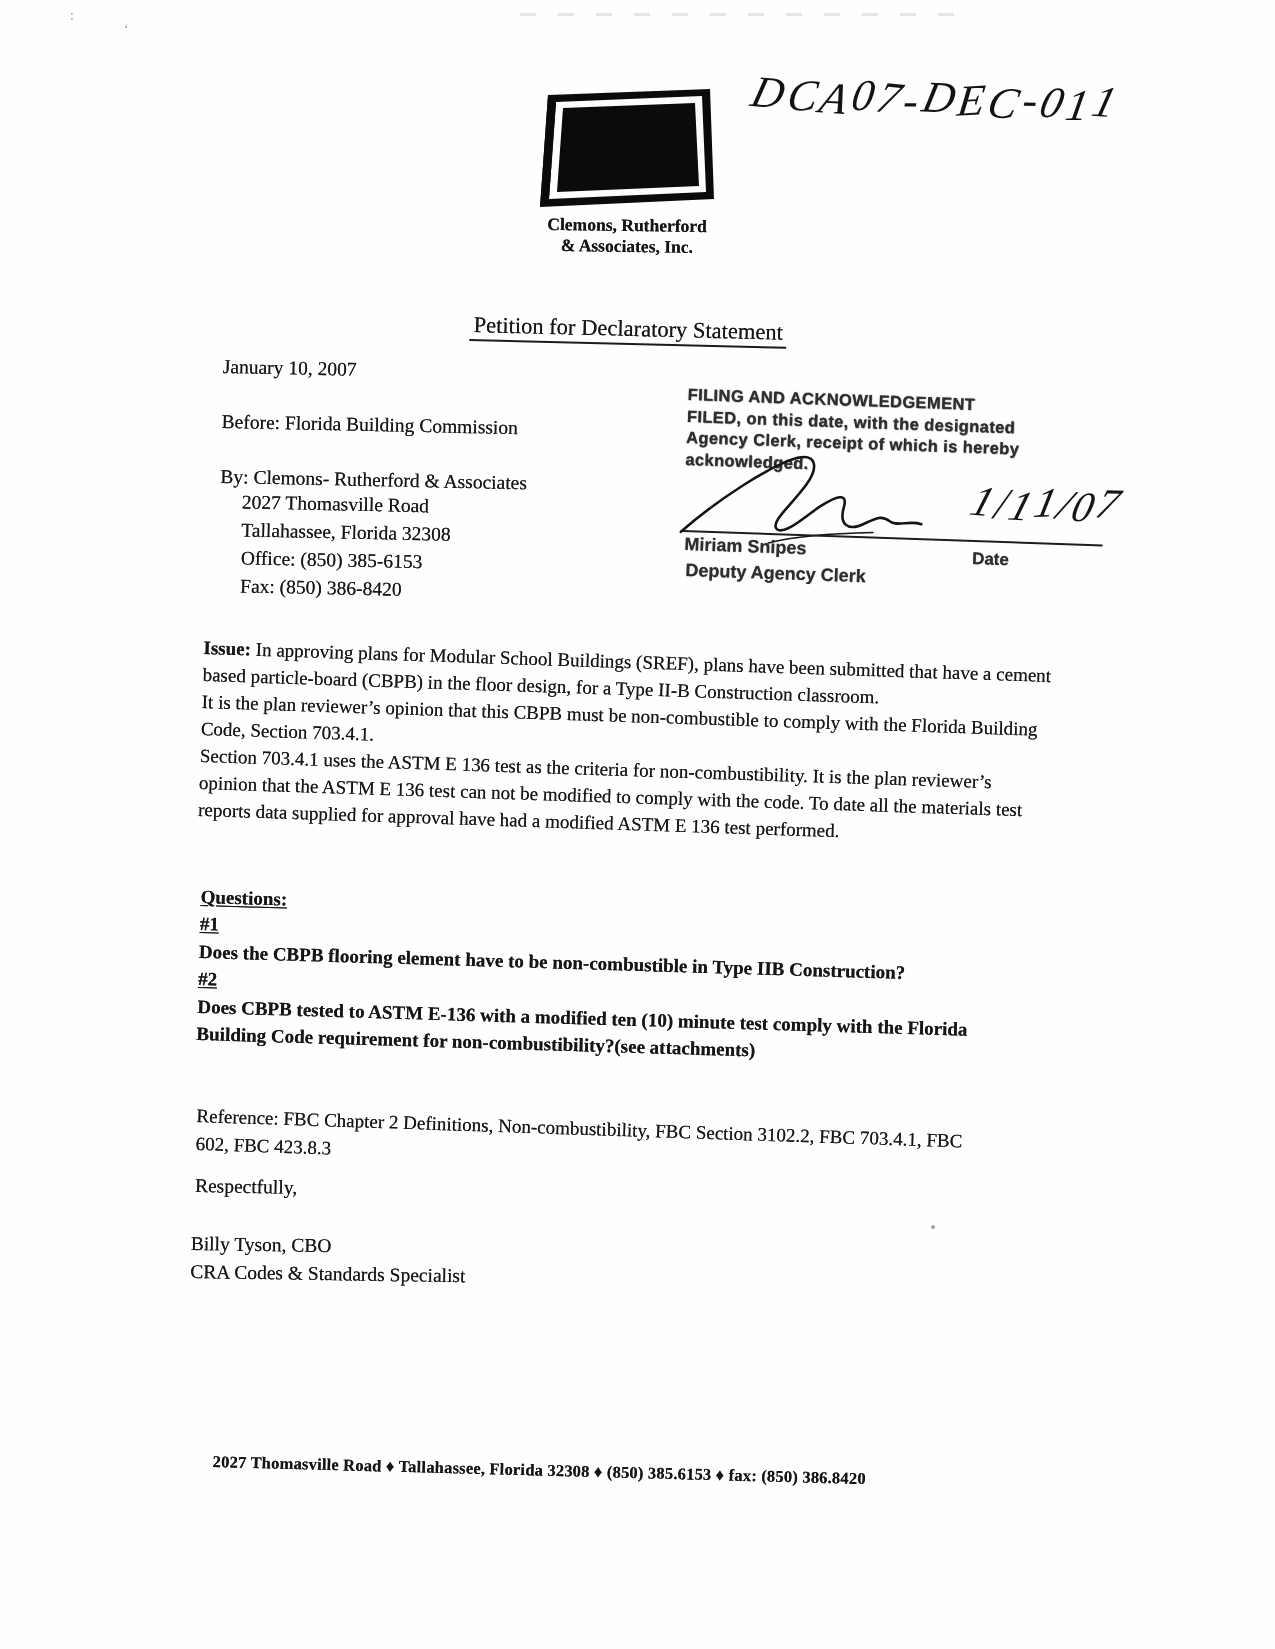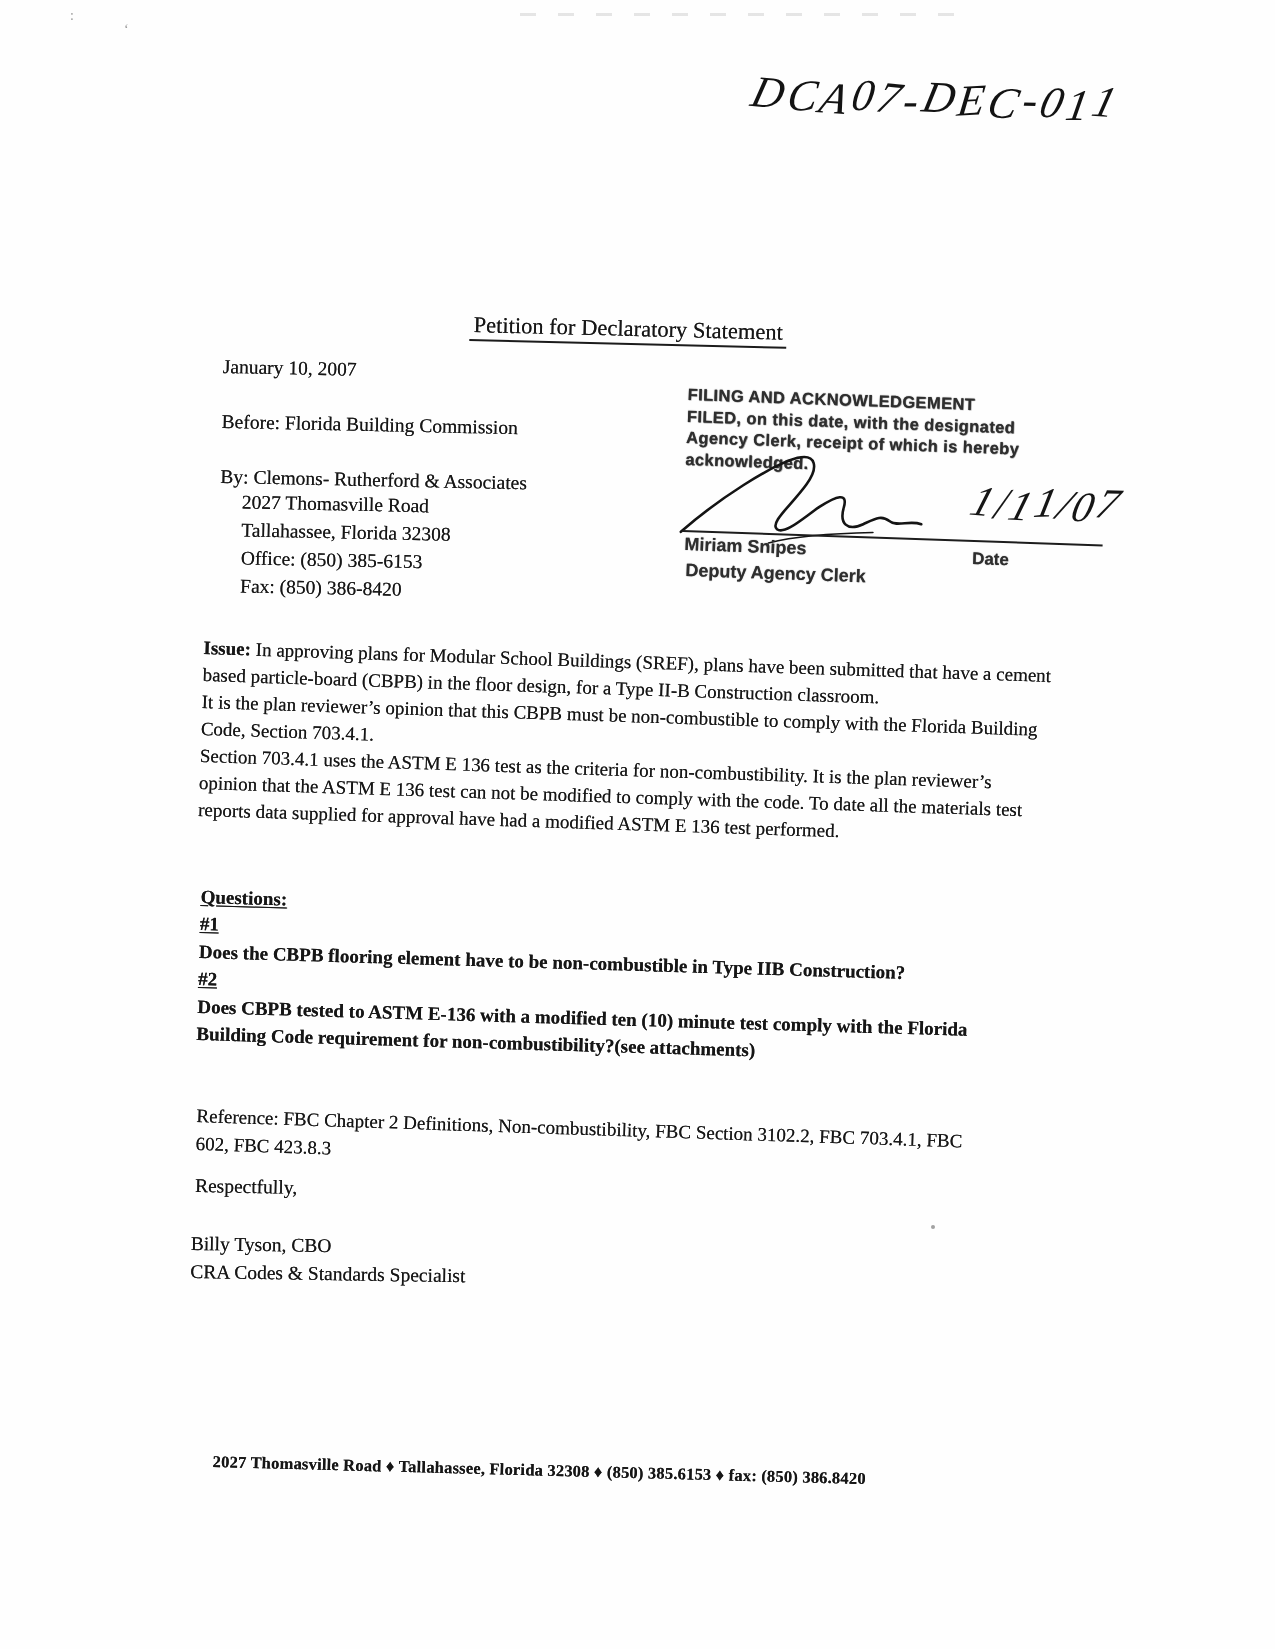--- a/index.html
+++ b/index.html
@@ -161,20 +161,32 @@
 </head>
 <body>
 
 <div class="page">
 
   <div class="abs top-dashes"></div>
   <div class="abs speck" style="left:70px; top:8px;">:</div>
   <div class="abs speck" style="left:124px; top:22px;">‘</div>
   <div class="abs dot-artifact" style="left:931px; top:1225px;"></div>
 
+  <div class="abs logo-wrap">
+    <svg width="178" height="128" viewBox="0 0 178 128">
+      <polygon points="10,12 172,6 176,116 2,124" fill="#0b0b0b"></polygon>
+      <polygon points="18,19 164,13 168,109 11,116" fill="#fdfdfd"></polygon>
+      <polygon points="25,25 157,20 161,103 19,109" fill="#0b0b0b"></polygon>
+      <polygon points="10,12 18,19 11,116 2,124" fill="#0b0b0b"></polygon>
+    </svg>
+    <div class="logo-caption">
+      <div>Clemons, Rutherford</div>
+      <div>&amp; Associates, Inc.</div>
+    </div>
+  </div>
 
   <div class="abs docket jitter"><span style="display: inline-block; transform: rotate(3deg) translateY(-2px);">D</span><span style="display: inline-block; transform: rotate(-4deg) translateY(0px);">C</span><span style="display: inline-block; transform: rotate(2deg) translateY(2px);">A</span><span style="display: inline-block; transform: rotate(-3deg) translateY(-2px);">0</span><span style="display: inline-block; transform: rotate(4deg) translateY(0px);">7</span><span style="display: inline-block; transform: rotate(-2deg) translateY(2px);">-</span><span style="display: inline-block; transform: rotate(1deg) translateY(-2px);">D</span><span style="display: inline-block; transform: rotate(-5deg) translateY(0px);">E</span><span style="display: inline-block; transform: rotate(2deg) translateY(2px);">C</span><span style="display: inline-block; transform: rotate(-1deg) translateY(-2px);">-</span><span style="display: inline-block; transform: rotate(3deg) translateY(0px);">0</span><span style="display: inline-block; transform: rotate(-2deg) translateY(2px);">1</span><span style="display: inline-block; transform: rotate(3deg) translateY(-2px);">1</span></div>
 
   <div class="abs doc-title">Petition for Declaratory Statement</div>
 
   <div class="abs info-block">
     <div class="line info-date">January 10, 2007</div>
     <div class="line info-before">Before: Florida Building Commission</div>
     <div class="line">By: Clemons- Rutherford &amp; Associates</div>
     <div class="line addr-indent">2027 Thomasville Road</div>

